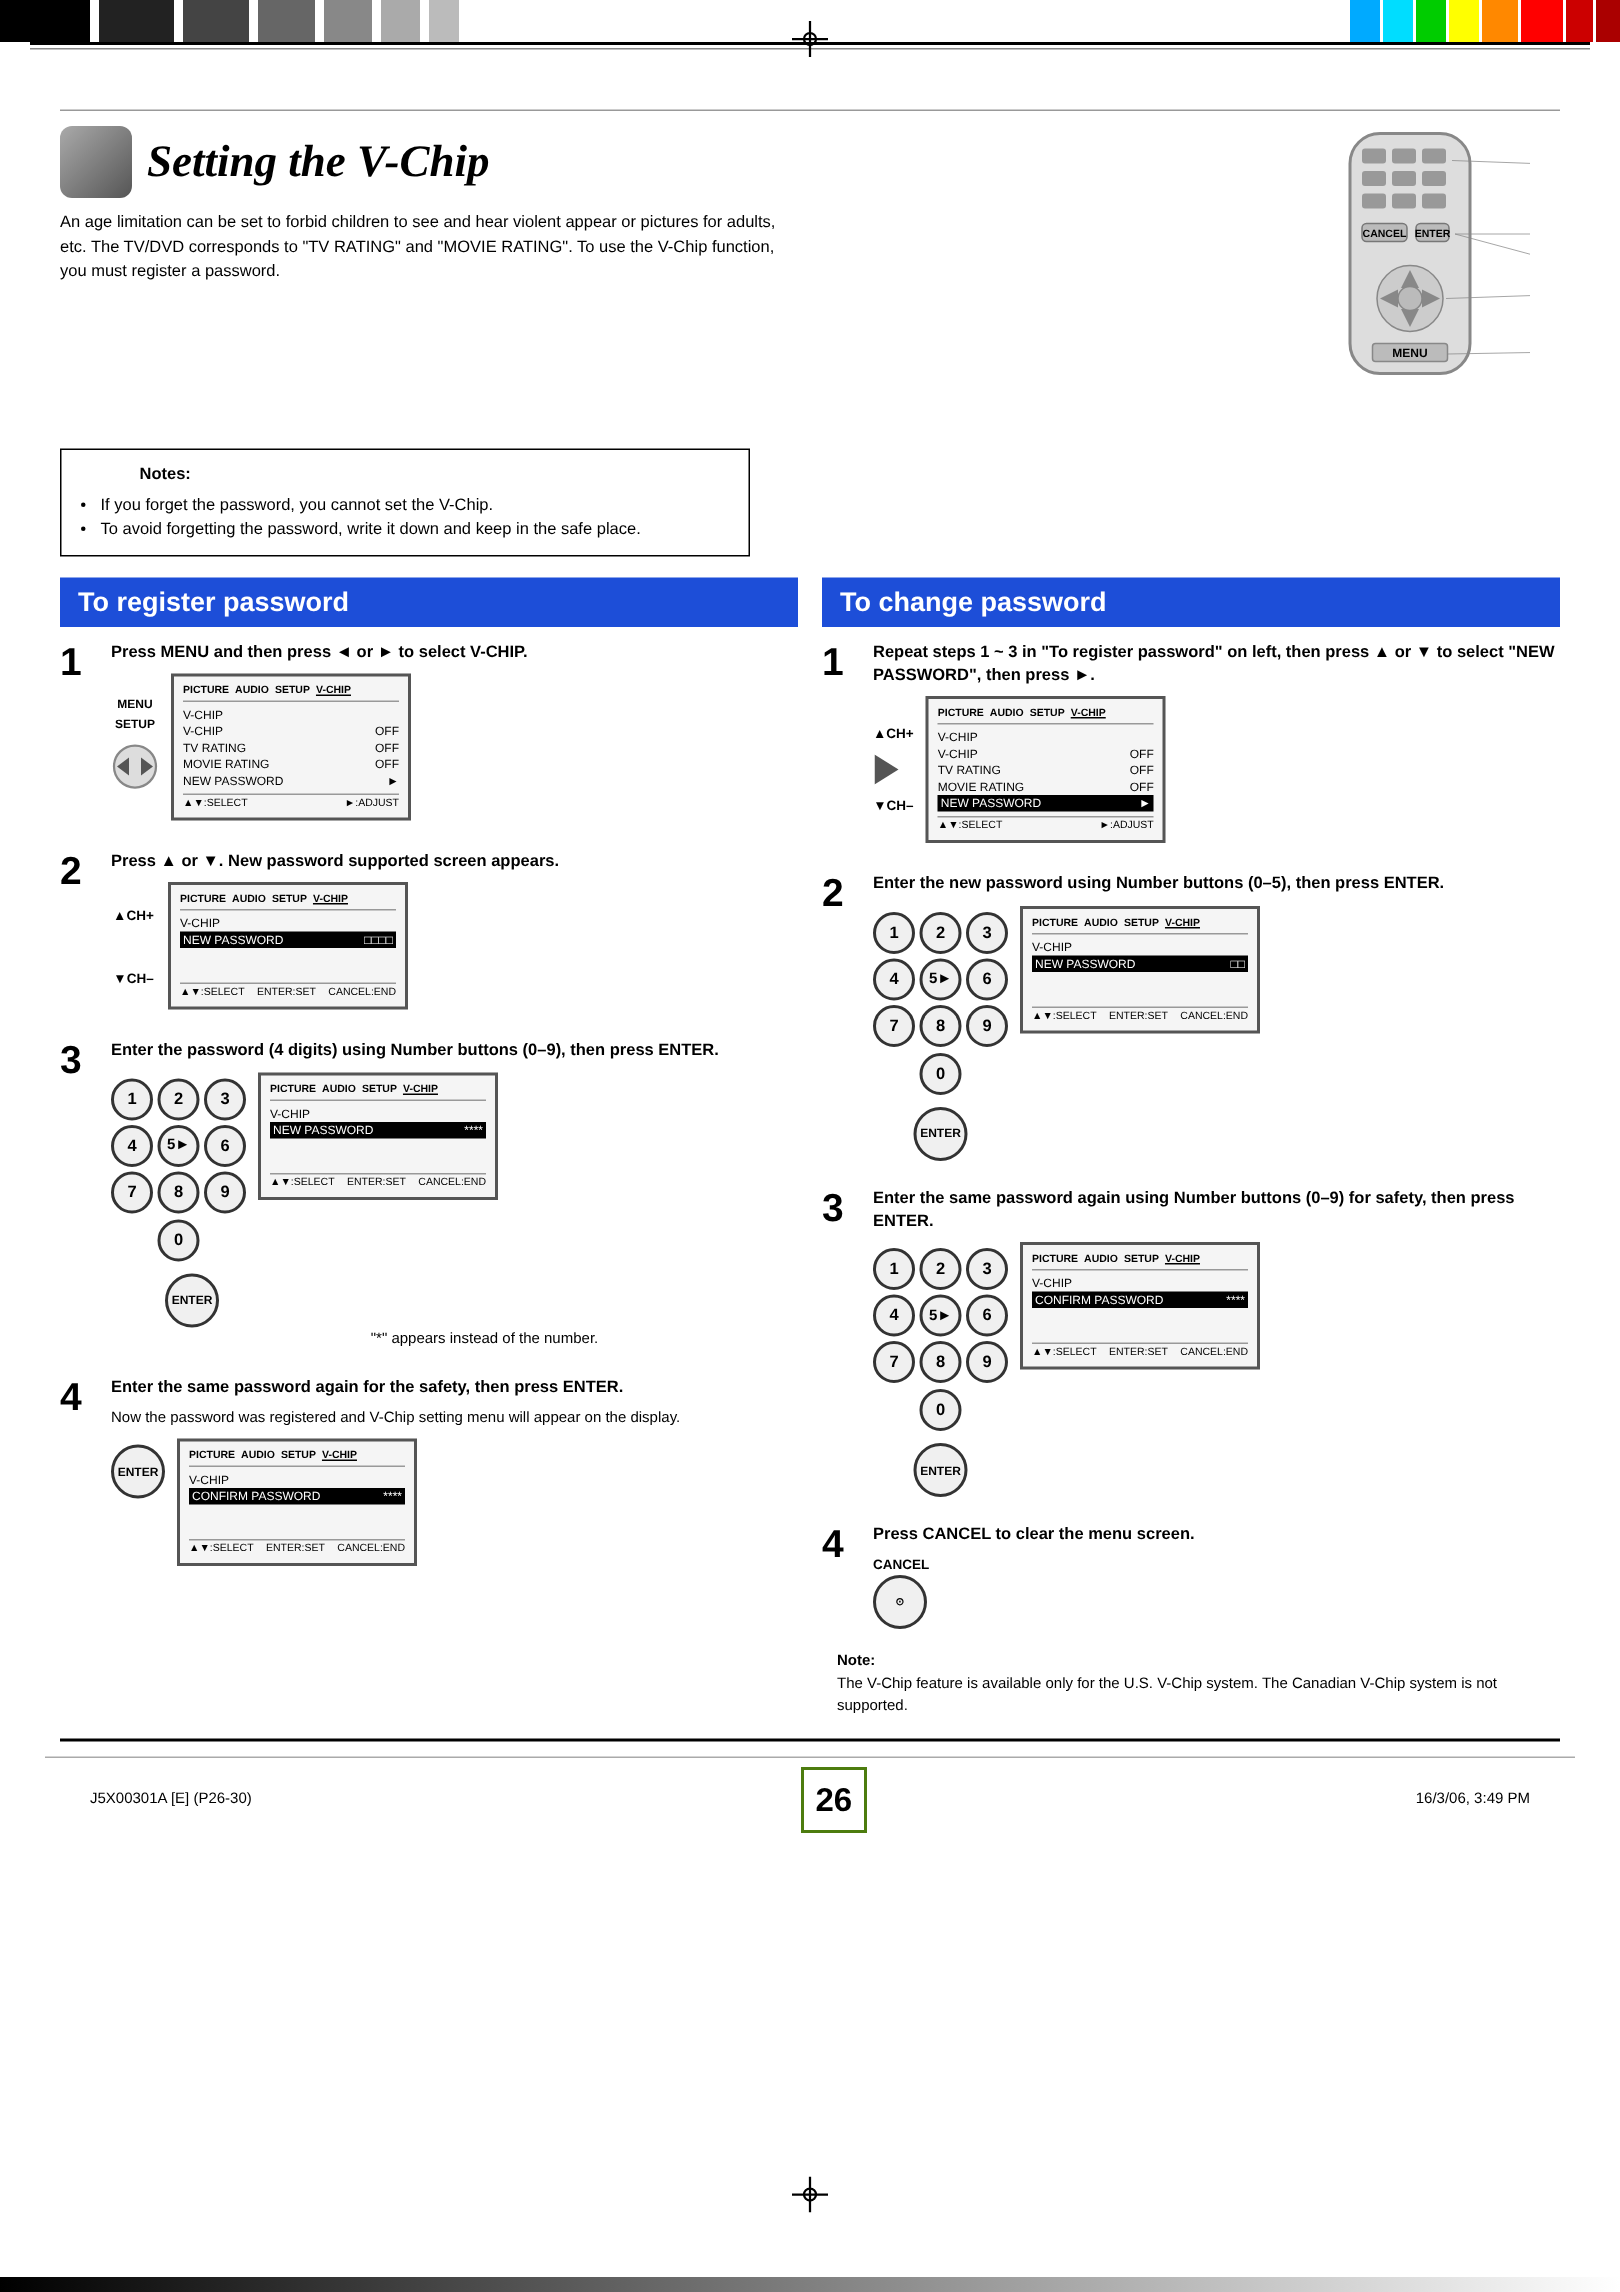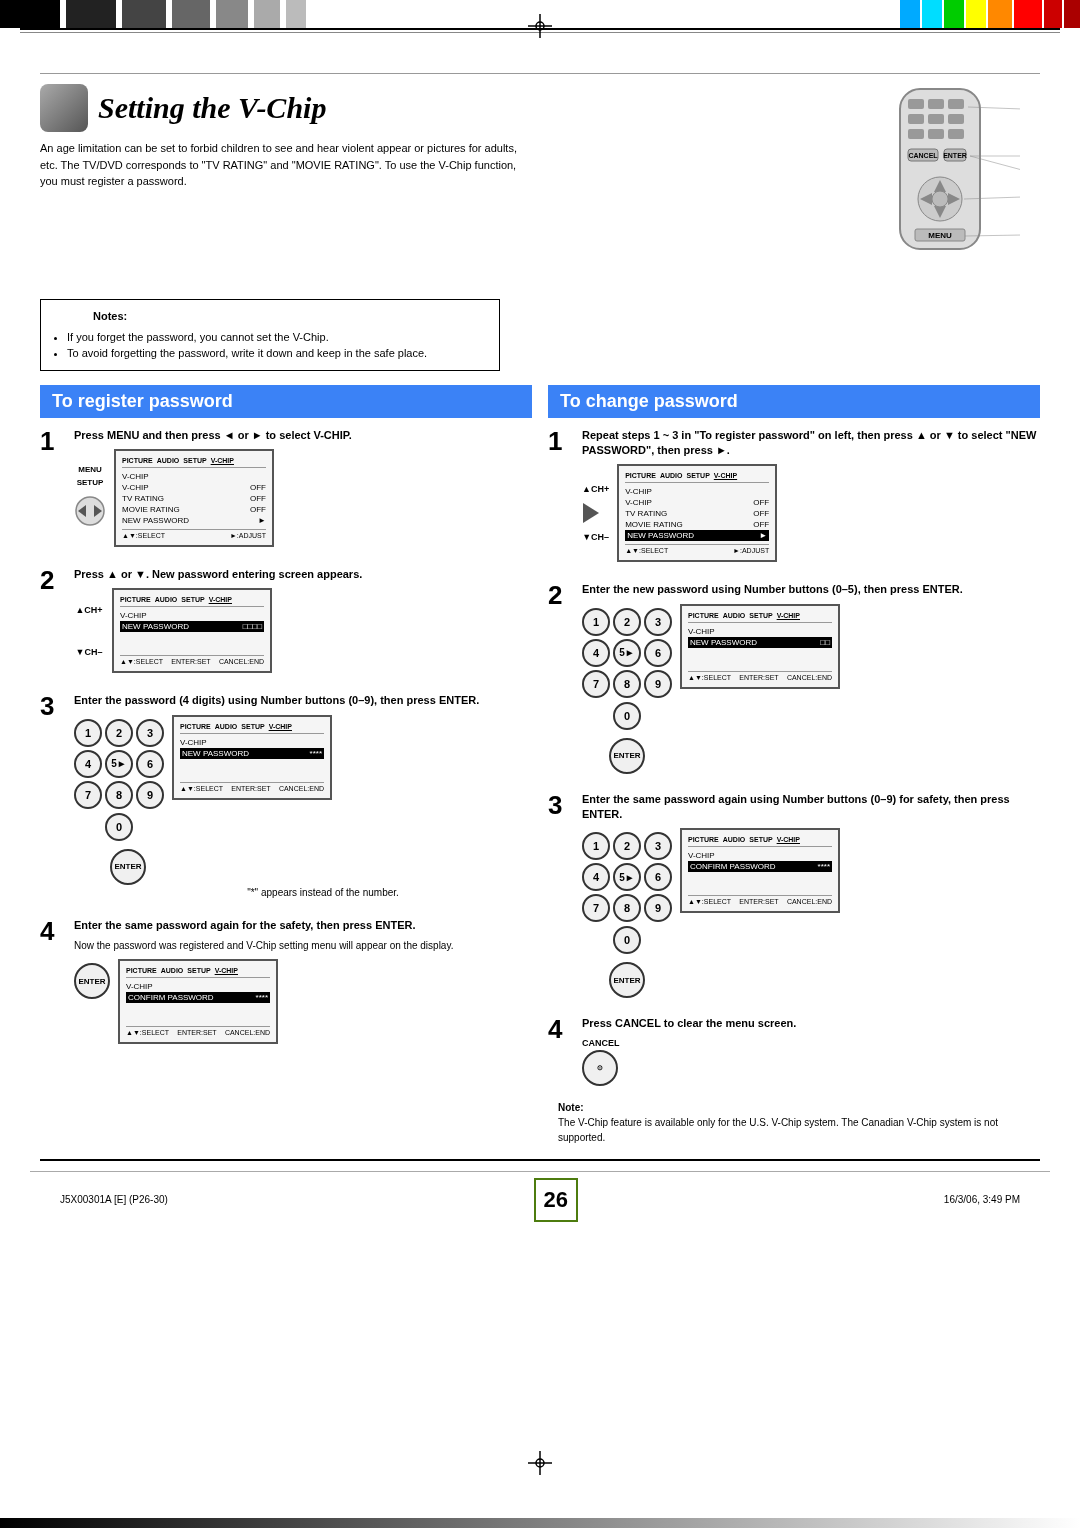--- a/index.html
+++ b/index.html
@@ -82,21 +82,21 @@
       display: flex;
       gap: 16px;
       padding: 0 10px;
     }
     .col-left, .col-right {
       flex: 1;
     }
 
     
     .section-header {
-      background: #3b82f6;
+      background: #1d4ed8;
       color: #fff;
       font-size: 18px;
       font-weight: bold;
       padding: 6px 12px;
       margin-bottom: 10px;
     }
 
     
     .step {
       display: flex;
@@ -431,21 +431,21 @@
                   <span>►:ADJUST</span>
                 </div>
             </div>
           </div>
         </div>
       </div>
 
       <div class="step">
         <div class="step-number">2</div>
         <div class="step-content">
-          <div class="step-text">Press ▲ or ▼. New password entering screen appears.</div>
+          <div class="step-text">Press ▲ or ▼. New password supported screen appears.</div>
           <div class="screen-area">
             <div style="display:flex; flex-direction:column; align-items:center; gap:6px; font-size:9px; font-weight:bold;">
               <span>▲CH+</span>
               <div style="width:30px; height:20px;"></div>
               <span>▼CH–</span>
             </div>
             <div class="tv-screen">
               <div class="menu-row">
                 <span>PICTURE</span>
                 <span>AUDIO</span>

